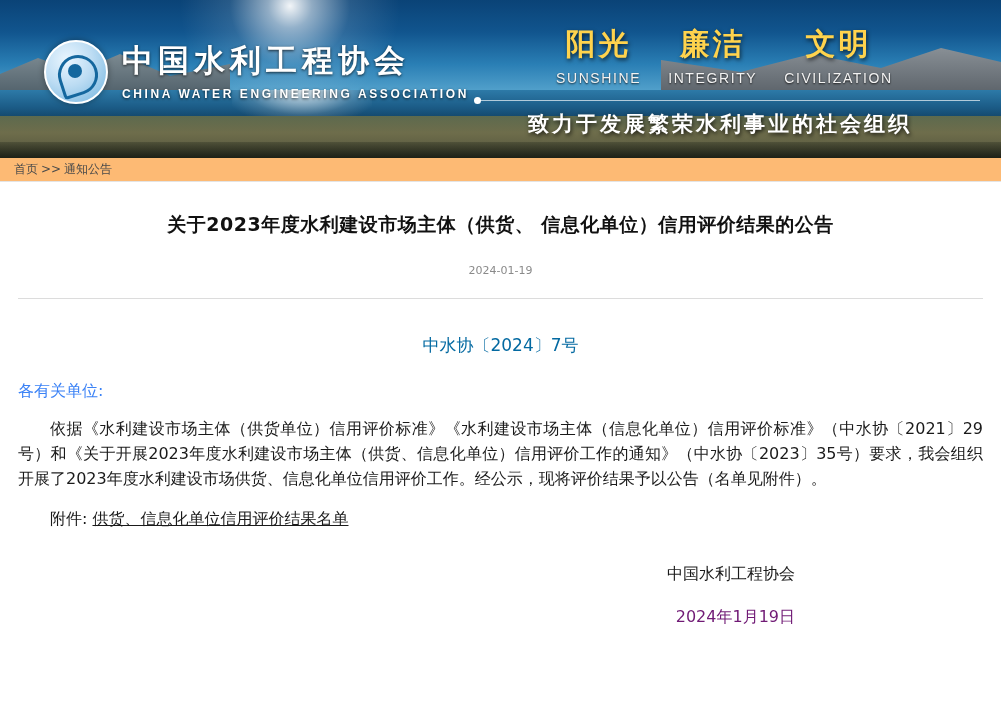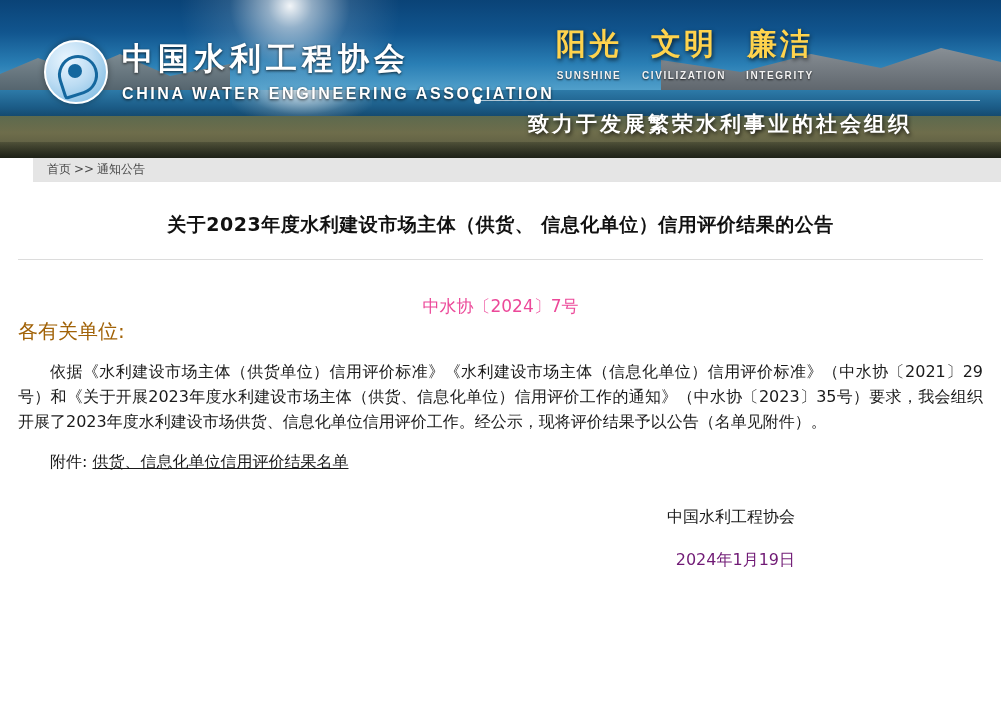--- a/index.html
+++ b/index.html
@@ -108,48 +108,47 @@
     text-shadow: 0 1px 3px rgba(0,0,0,0.75);
   }
   .logo-cn {
     font-size: 31px;
     font-weight: bold;
     letter-spacing: 5px;
     font-family: "DejaVu Sans", "Liberation Sans", sans-serif;
     line-height: 1.15;
   }
   .logo-en {
-    font-size: 16px;
+    font-size: 12px;
     letter-spacing: 2.6px;
     margin-top: 8px;
     font-weight: bold;
   }
 
   .slogan-words {
     position: absolute;
     left: 556px; top: 24px;
     display: flex;
-    gap: 20px;
+    gap: 27px;
   }
   .slogan-word { text-align: center; }
   .slogan-cn {
     font-size: 30px;
     font-weight: bold;
     color: #ffd34d;
     text-shadow: 1px 2px 4px rgba(0,0,0,0.7);
     letter-spacing: 3px;
     font-family: "DejaVu Sans", "Liberation Sans", sans-serif;
   }
   .slogan-en {
-    font-size: 10px;
+    font-size: 14px;
     color: #f3f3f3;
     letter-spacing: 1.6px;
     margin-top: 5px;
     text-shadow: 0 1px 2px rgba(0,0,0,0.8);
-    font-weight: bold;
   }
   .banner-divider {
     position: absolute;
     left: 480px; top: 100px;
     width: 500px; height: 1px;
     background: rgba(255,255,255,0.65);
   }
   .banner-divider::before {
     content: "";
     position: absolute;
@@ -171,24 +170,23 @@
     font-family: "DejaVu Sans", "Liberation Sans", sans-serif;
   }
 
   
   .breadcrumb {
     height: 23px;
     line-height: 23px;
     padding-left: 14px;
     font-size: 12px;
     color: #4a4a4a;
-    background: #e5e5e5;
+    background: #fdba74;
     border-bottom: 1px solid #e4e4e4;
     font-family: "DejaVu Sans", "Liberation Sans", sans-serif;
-    margin-left: 33px;
   }
   .breadcrumb a { color: #4a4a4a; text-decoration: none; }
   .breadcrumb .sep { margin: 0 3px; }
 
   
   .article {
     padding: 0 18px;
     font-family: "DejaVu Sans", "Liberation Sans", sans-serif;
   }
   .title {
@@ -209,25 +207,26 @@
   .rule {
     margin: 21px auto 0;
     width: 965px;
     height: 1px;
     background: #dcdcdc;
   }
   .docnum {
     margin-top: 35px;
     text-align: center;
     font-size: 17px;
-    color: #ec4899;
+    color: #0369a1;
   }
   .salutation {
-    font-size: 20px;
-    color: #a16207;
+    margin-top: 24px;
+    font-size: 16px;
+    color: #3b82f6;
   }
   .para {
     margin-top: 14px;
     font-size: 16px;
     line-height: 25px;
     color: #1a1a1a;
     text-indent: 32px;
     text-align: justify;
   }
   .attach {
@@ -274,39 +273,40 @@
       <div class="logo-en">CHINA WATER ENGINEERING ASSOCIATION</div>
     </div>
   </div>
 
   <div class="slogan-words">
     <div class="slogan-word">
       <div class="slogan-cn">阳光</div>
       <div class="slogan-en">SUNSHINE</div>
     </div>
     <div class="slogan-word">
+      <div class="slogan-cn">廉洁</div>
+      <div class="slogan-en">INTEGRITY</div>
+    </div>
+    <div class="slogan-word">
       <div class="slogan-cn">文明</div>
       <div class="slogan-en">CIVILIZATION</div>
     </div>
-    <div class="slogan-word">
-      <div class="slogan-cn">廉洁</div>
-      <div class="slogan-en">INTEGRITY</div>
-    </div>
   </div>
 
   <div class="banner-divider"></div>
   <div class="sub-slogan">致力于发展繁荣水利事业的社会组织</div>
 </div>
 
 <div class="breadcrumb">
   <a href="#">首页</a><span class="sep">&gt;&gt;</span><a href="#">通知公告</a>
 </div>
 
 <div class="article">
   <div class="title">关于2023年度水利建设市场主体（供货、 信息化单位）信用评价结果的公告</div>
+  <div class="date">2024-01-19</div>
   <div class="rule"></div>
   <div class="docnum">中水协〔2024〕7号</div>
   <div class="salutation">各有关单位:</div>
   <div class="para">依据《水利建设市场主体（供货单位）信用评价标准》《水利建设市场主体（信息化单位）信用评价标准》（中水协〔2021〕29号）和《关于开展2023年度水利建设市场主体（供货、信息化单位）信用评价工作的通知》（中水协〔2023〕35号）要求，我会组织开展了2023年度水利建设市场供货、信息化单位信用评价工作。经公示，现将评价结果予以公告（名单见附件）。</div>
   <div class="attach">
     <span>附件:</span>
     <a href="#">供货、信息化单位信用评价结果名单</a>
   </div>
   <div class="signer">中国水利工程协会</div>
   <div class="signdate">2024年1月19日</div>

